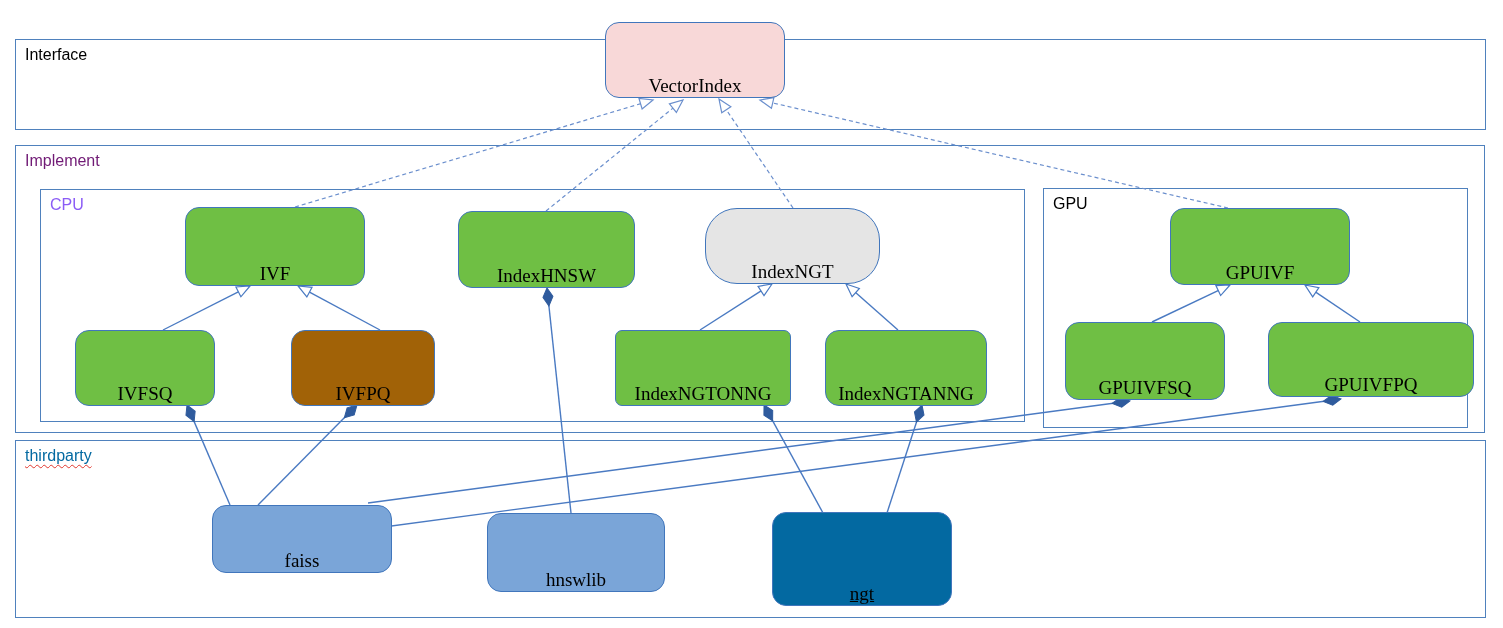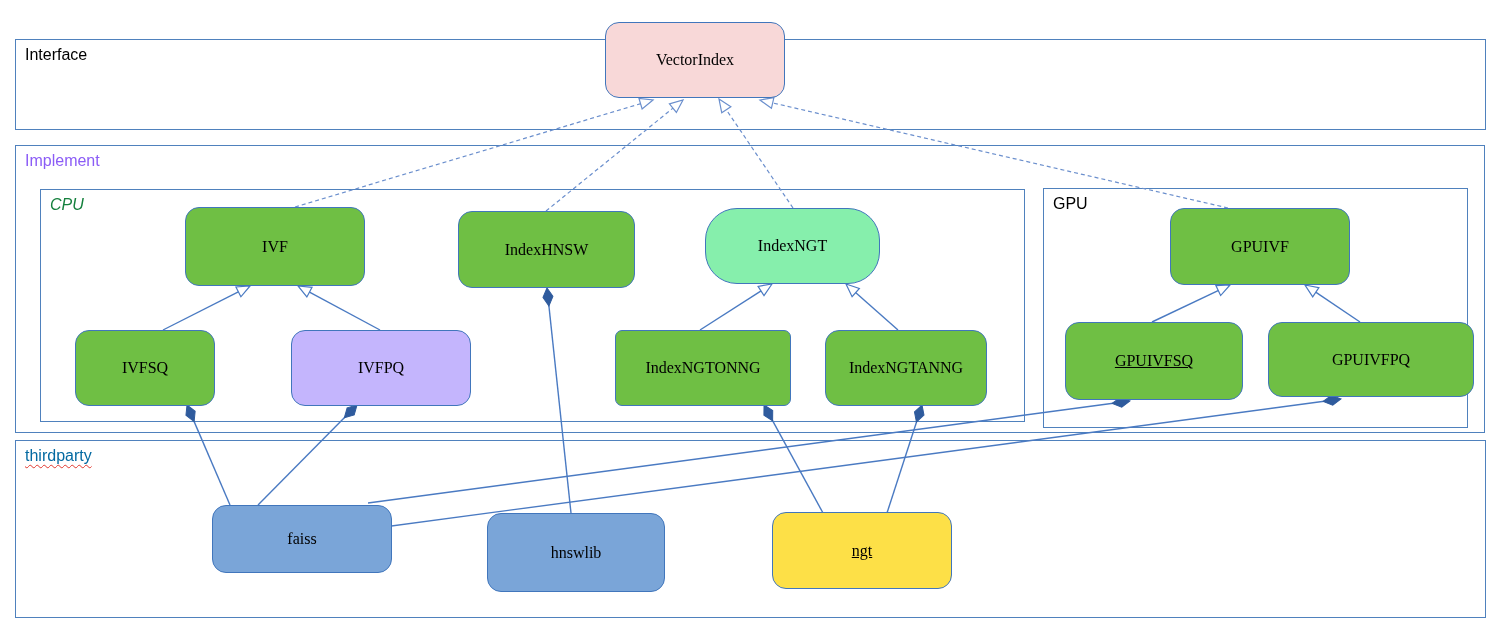--- a/index.html
+++ b/index.html
@@ -33,41 +33,41 @@
     text-decoration-skip-ink:none;
     text-underline-offset:3px;
     text-decoration-thickness:1px;
   }
   .node{
     position:absolute;
     box-sizing:border-box;
     border:1.5px solid #4176bc;
     border-radius:14px;
     display:flex;
-    align-items:center;
+    align-items:flex-end;
     justify-content:center;
     font-family:"Liberation Serif","DejaVu Serif",serif;
-    font-size:16px;
+    font-size:19px;
     color:#000;
     text-align:center;
   }
 </style>
 </head>
 <body>
 
 <div id="diagram" style="width: 1503px; height: 628px;">
   <div id="container-layer">
       <div class="container" style="left: 15px; top: 10px; width: 1471px; height: 91px; border-color: rgb(79, 129, 189); margin-top: 29px;">
         <span class="container-label" style="color: rgb(0, 0, 0);">Interface</span>
       </div>
       <div class="container" style="left: 15px; top: 145px; width: 1470px; height: 288px; border-color: rgb(79, 129, 189);">
-        <span class="container-label" style="color: #8b5cf6; text-align: center;">Implement</span>
+        <span class="container-label" style="color: #701a75; text-align: center;">Implement</span>
       </div>
       <div class="container" style="left: 40px; top: 189px; width: 985px; height: 233px; border-color: rgb(79, 129, 189);">
-        <span class="container-label" style="color: #15803d; font-style: italic;">CPU</span>
+        <span class="container-label" style="color: #8b5cf6;">CPU</span>
       </div>
       <div class="container" style="left: 1043px; top: 188px; width: 425px; height: 240px; border-color: rgb(79, 129, 189);">
         <span class="container-label" style="color: rgb(0, 0, 0);">GPU</span>
       </div>
       <div class="container" style="left: 15px; top: 440px; width: 1471px; height: 178px; border-color: rgb(79, 129, 189);">
         <span class="container-label misspelled" style="color: #0369a1;">thirdparty</span>
       </div>
     </div>
   <svg id="edge-layer" xmlns="http://www.w3.org/2000/svg" width="1503" height="628" viewBox="0 0 1503 628">
       <g>
@@ -142,47 +142,47 @@
   <div id="node-layer">
       <div class="node interface" style="left: 605px; top: 22px; width: 180px; height: 76px; background: rgb(248, 216, 216); border-color: rgb(65, 118, 188);">
         <span>VectorIndex</span>
       </div>
       <div class="node implement" style="left: 185px; top: 207px; width: 180px; height: 79px; background: rgb(111, 191, 68); border-color: rgb(65, 118, 188);">
         <span>IVF</span>
       </div>
       <div class="node implement" style="left: 458px; top: 211px; width: 177px; height: 77px; background: rgb(111, 191, 68); border-color: rgb(65, 118, 188);">
         <span>IndexHNSW</span>
       </div>
-      <div class="node implement" style="left: 705px; top: 208px; width: 175px; height: 76px; background: #86efac; border-color: rgb(65, 118, 188); border-radius: 32px;">
+      <div class="node implement" style="left: 705px; top: 208px; width: 175px; height: 76px; background: #e5e5e5; border-color: rgb(65, 118, 188); border-radius: 32px;">
         <span>IndexNGT</span>
       </div>
       <div class="node implement" style="left: 1170px; top: 208px; width: 180px; height: 77px; background: rgb(111, 191, 68); border-color: rgb(65, 118, 188);">
         <span>GPUIVF</span>
       </div>
       <div class="node implement" style="left: 75px; top: 330px; width: 140px; height: 76px; background: rgb(111, 191, 68); border-color: rgb(65, 118, 188);">
         <span>IVFSQ</span>
       </div>
-      <div class="node implement" style="left: 291px; top: 330px; width: 180px; height: 76px; background: #c4b5fd; border-color: rgb(65, 118, 188);">
+      <div class="node implement" style="left: 291px; top: 330px; width: 144px; height: 76px; background: #a16207; border-color: rgb(65, 118, 188);">
         <span>IVFPQ</span>
       </div>
       <div class="node implement" style="left: 615px; top: 330px; width: 176px; height: 76px; background: rgb(111, 191, 68); border-color: rgb(65, 118, 188); border-radius: 7px;">
         <span>IndexNGTONNG</span>
       </div>
       <div class="node implement" style="left: 825px; top: 330px; width: 162px; height: 76px; background: rgb(111, 191, 68); border-color: rgb(65, 118, 188);">
         <span>IndexNGTANNG</span>
       </div>
-      <div class="node implement" style="left: 1065px; top: 322px; width: 178px; height: 78px; background: rgb(111, 191, 68); border-color: rgb(65, 118, 188); text-decoration: underline;">
+      <div class="node implement" style="left: 1065px; top: 322px; width: 160px; height: 78px; background: rgb(111, 191, 68); border-color: rgb(65, 118, 188);">
         <span>GPUIVFSQ</span>
       </div>
       <div class="node implement" style="left: 1268px; top: 322px; width: 206px; height: 75px; background: rgb(111, 191, 68); border-color: rgb(65, 118, 188);">
         <span>GPUIVFPQ</span>
       </div>
       <div class="node thirdparty" style="left: 188px; top: 505px; width: 180px; height: 68px; background: rgb(122, 165, 216); border-color: rgb(65, 118, 188); margin-left: 24px;">
         <span>faiss</span>
       </div>
       <div class="node thirdparty" style="left: 487px; top: 513px; width: 178px; height: 79px; background: rgb(122, 165, 216); border-color: rgb(65, 118, 188);">
         <span>hnswlib</span>
       </div>
-      <div class="node thirdparty" style="left: 772px; top: 512px; width: 180px; height: 77px; background: #fde047; border-color: rgb(65, 118, 188); text-decoration: underline;">
+      <div class="node thirdparty" style="left: 772px; top: 512px; width: 180px; height: 94px; background: #0369a1; border-color: rgb(65, 118, 188); text-decoration: underline;">
         <span>ngt</span>
       </div>
     </div>
 </div>
 
 </body></html>

